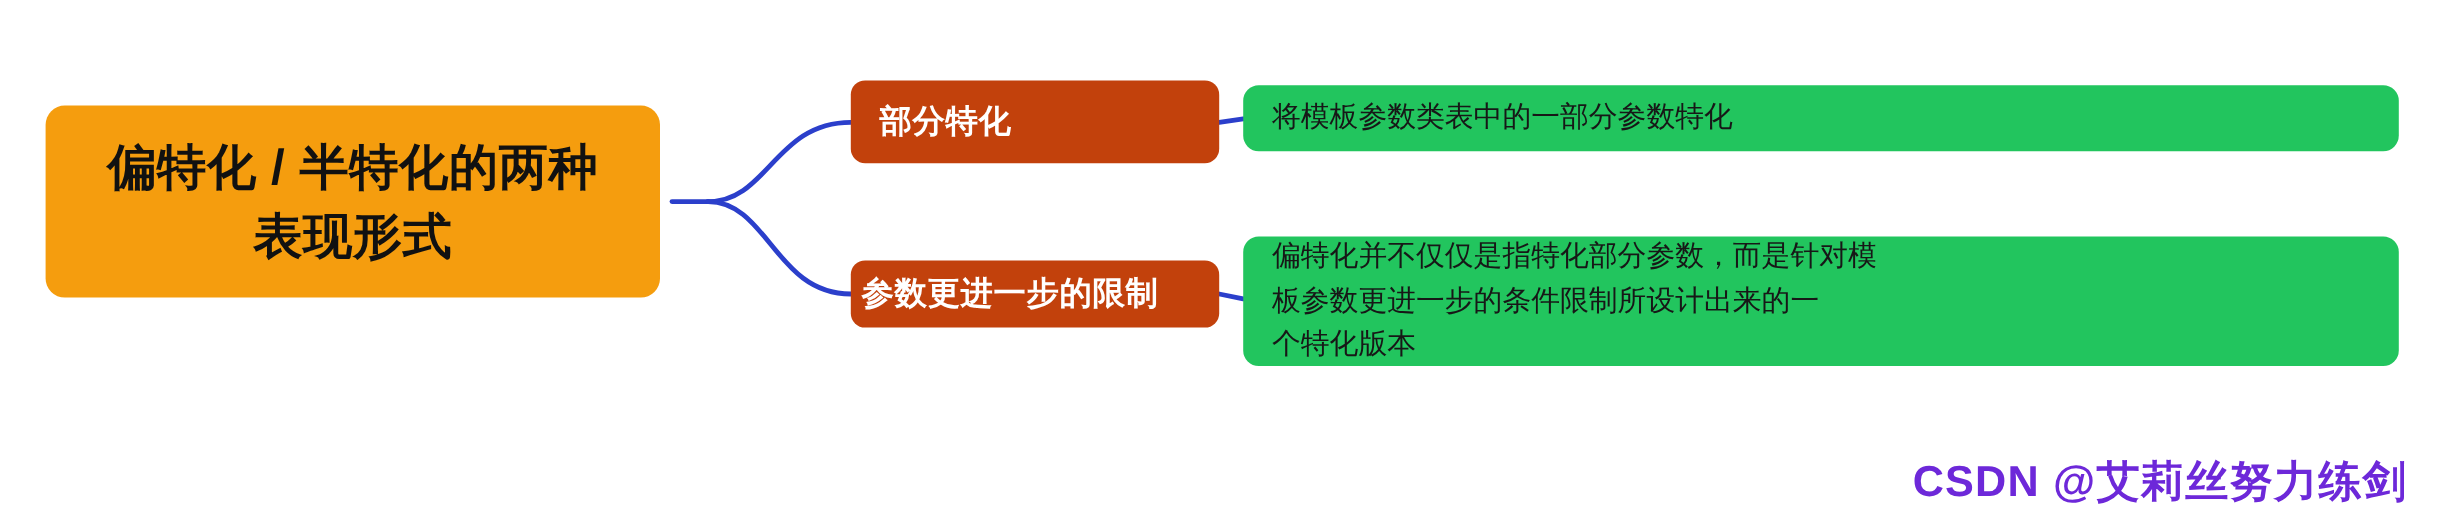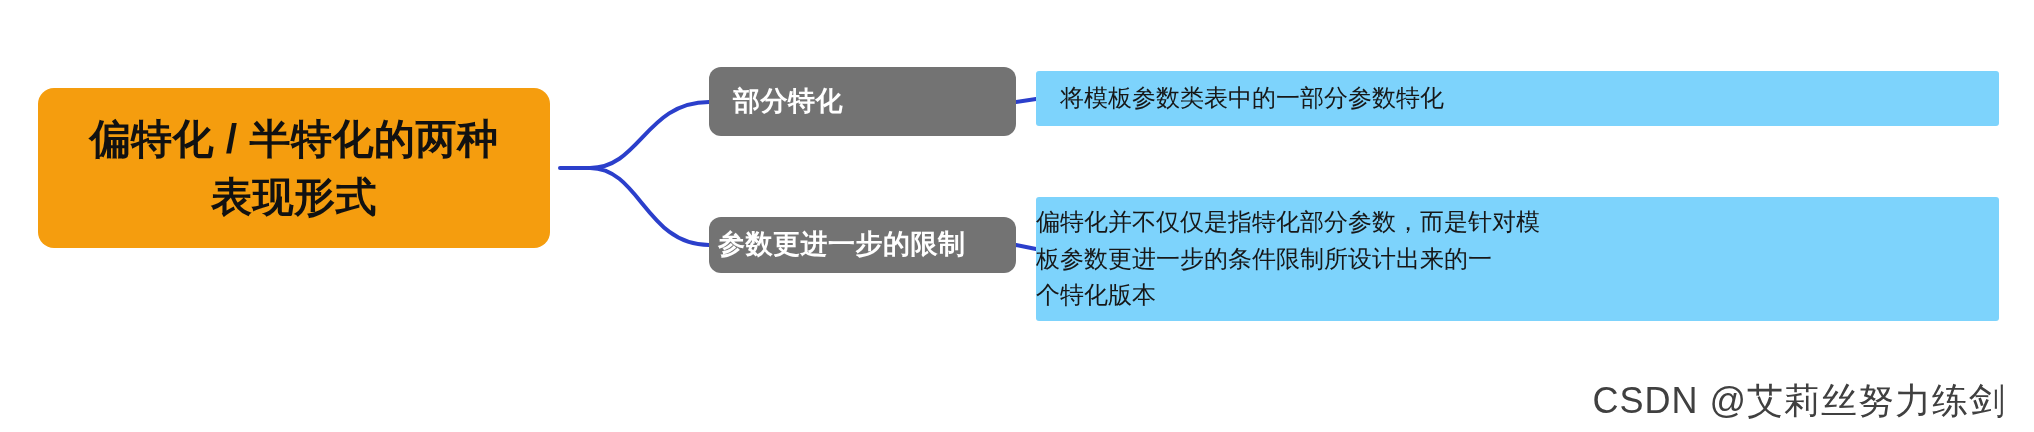--- a/index.html
+++ b/index.html
@@ -56,21 +56,21 @@
   .node-root .node-text {
     color: #111111;
     font-size: 41px;
     font-weight: bold;
     line-height: 1.42;
     letter-spacing: 0.5px;
   }
 
   
   .node-branch {
-    background: #737373;
+    background: #c2410c;
     border-radius: 12px;
     justify-content: flex-start;
   }
   .node-branch .node-text {
     color: #ffffff;
     font-size: 27px;
     font-weight: bold;
     line-height: 1.3;
     letter-spacing: 0.5px;
   }
@@ -84,53 +84,54 @@
   #branch-1 {
     left: 709px;
     top: 217px;
     width: 307px;
     height: 56px;
     padding-left: 9px;
   }
 
   
   .node-leaf {
-    background: #7dd3fc;
-    border-radius: 3px;
+    background: #22c55e;
+    border-radius: 13px;
     justify-content: flex-start;
   }
   .node-leaf .node-text {
     color: #171717;
     font-size: 24px;
     font-weight: normal;
     line-height: 1.52;
   }
   #leaf-0 {
     left: 1036px;
     top: 71px;
     width: 963px;
     height: 55px;
     padding-left: 24px;
   }
   #leaf-1 {
     left: 1036px;
     top: 197px;
     width: 963px;
-    height: 124px;
+    height: 108px;
+    padding-left: 24px;
     align-items: center;
   }
 
   
   #watermark {
     position: absolute;
     right: 28px;
     bottom: 6px;
-    color: #404040;
+    color: #6d28d9;
     font-size: 36px;
-    font-weight: normal;
+    font-weight: bold;
     letter-spacing: 1px;
     white-space: nowrap;
     user-select: none;
   }
 </style>
 </head>
 <body>
 
 <div id="canvas">
 

